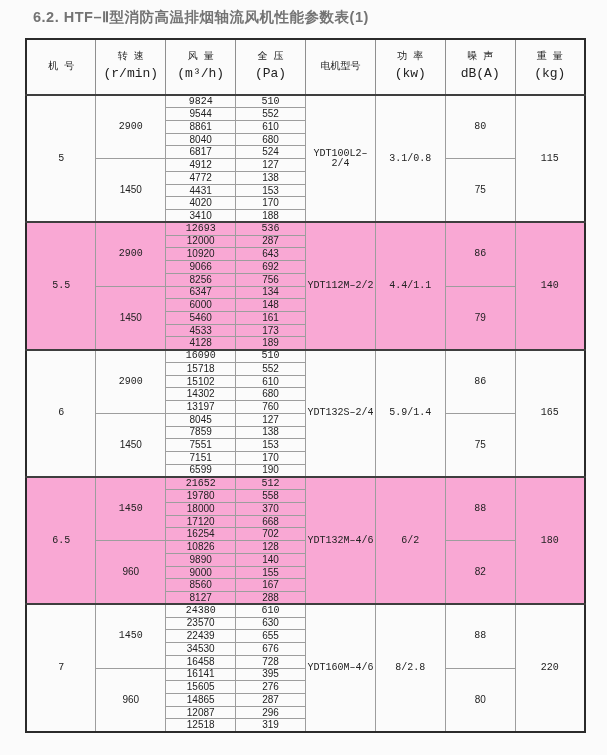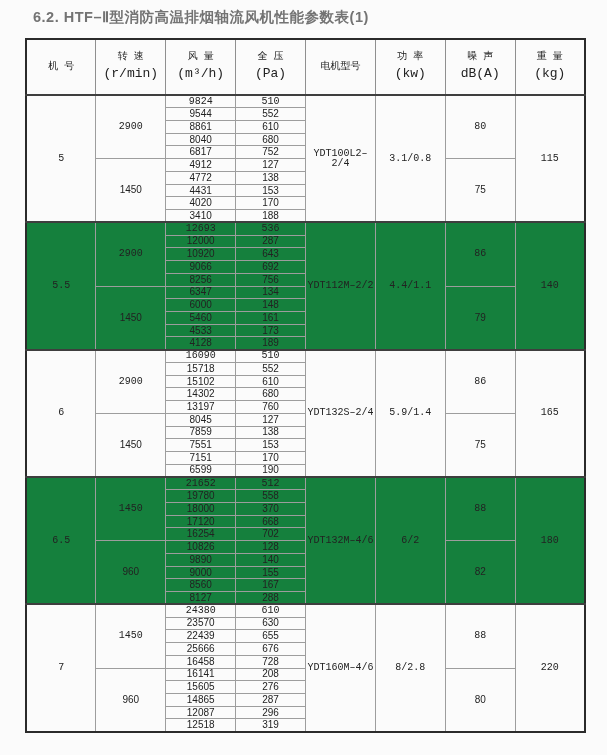--- a/index.html
+++ b/index.html
@@ -56,21 +56,21 @@
   .spec-table td {
     border: 1px solid #9d9d9d;
     font-size: 10px;
     line-height: 1;
     text-align: center;
     vertical-align: middle;
     padding: 0;
     color: #222;
     background: transparent;
   }
-  .spec-table td.shaded { background: #15803d; }
+  .spec-table td.shaded { background: #f9a8d4; }
   .spec-table tr.sec-start td { border-top: 2px solid #3e3e3e; font-family: Liberation Mono, monospace; }
   .hdr-line2 { font-size: 13px; }
 </style>
 </head>
 <body>
 
 <div class="page">
   <h1 class="doc-title">6.2. HTF–Ⅱ型消防高温排烟轴流风机性能参数表(1)</h1>
   <table class="spec-table">
     <colgroup>
@@ -135,21 +135,21 @@
         <tr>
           <td>8861</td>
           <td>610</td>
         </tr>
         <tr>
           <td>8040</td>
           <td>680</td>
         </tr>
         <tr>
           <td>6817</td>
-          <td>752</td>
+          <td>524</td>
         </tr>
         <tr>
           <td rowspan="5">1450</td>
           <td>4912</td>
           <td>127</td>
           <td rowspan="5">75</td>
         </tr>
         <tr>
           <td>4772</td>
           <td>138</td>
@@ -322,31 +322,31 @@
         </tr>
         <tr>
           <td>23570</td>
           <td>630</td>
         </tr>
         <tr>
           <td>22439</td>
           <td>655</td>
         </tr>
         <tr>
-          <td>25666</td>
+          <td>34530</td>
           <td>676</td>
         </tr>
         <tr>
           <td>16458</td>
           <td>728</td>
         </tr>
         <tr>
           <td rowspan="5">960</td>
           <td>16141</td>
-          <td>208</td>
+          <td>395</td>
           <td rowspan="5">80</td>
         </tr>
         <tr>
           <td>15605</td>
           <td>276</td>
         </tr>
         <tr>
           <td>14865</td>
           <td>287</td>
         </tr>

